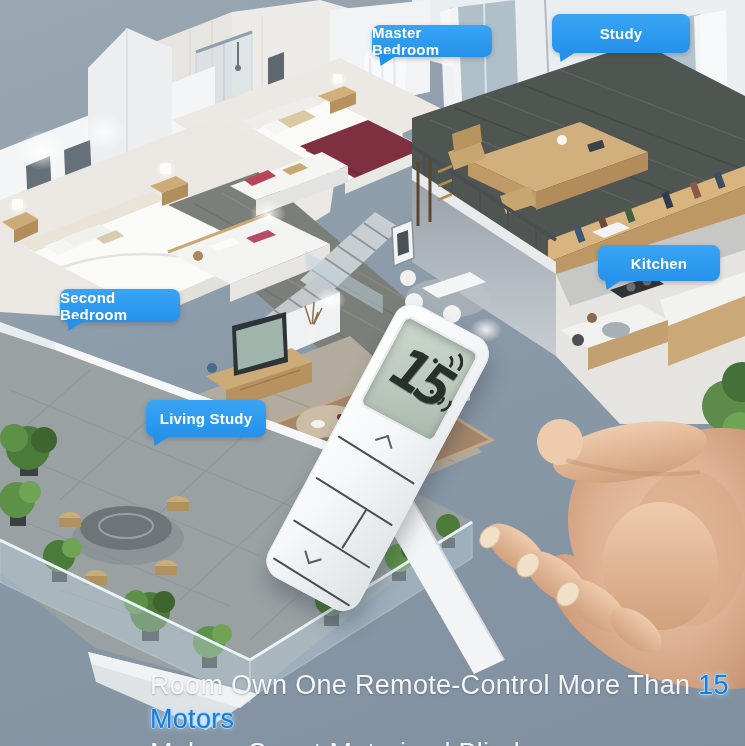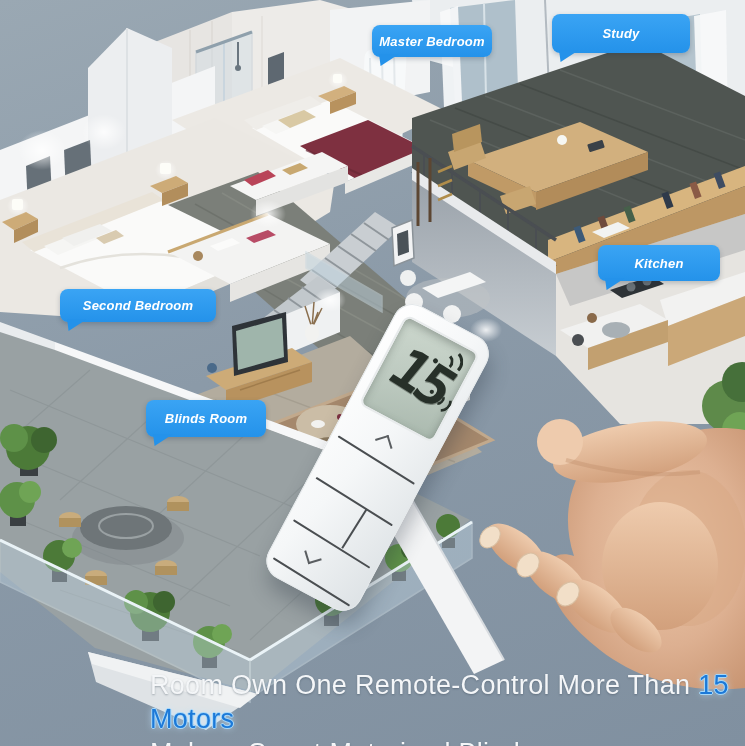--- a/index.html
+++ b/index.html
@@ -6,24 +6,23 @@
   #stage{
     position:relative;width:745px;height:746px;overflow:hidden;
     font-family:"Liberation Sans",sans-serif;
     background:linear-gradient(160deg,#9aa8b3 0%,#8b9aa8 45%,#8090a0 100%);
   }
   svg{position:absolute;left:0;top:0;}
   
   .bubble{
     position:absolute;display:flex;align-items:center;justify-content:center;
     background:linear-gradient(180deg,#3aa4f4 0%,#2492ea 100%);
-    color:#fff;font-weight:bold;font-size:13px;letter-spacing:.2px;
+    color:#fff;font-weight:bold;font-size:15px;letter-spacing:.2px;
     border-radius:8px;box-shadow:0 2px 5px rgba(30,50,70,.25);
     z-index:40;
-    font-style:italic;
   }
   .bubble::after{
     content:"";position:absolute;left:7px;bottom:-9px;width:20px;height:12px;
     background:#2492ea;clip-path:polygon(0 0,100% 0,8% 100%);
   }
   
   #remote{
     position:absolute;left:404px;top:297px;width:104px;height:308px;
     border-radius:20px;z-index:22;
     background:linear-gradient(105deg,#ffffff 0%,#f5f7f8 45%,#dde2e5 100%);
@@ -485,25 +484,25 @@
 
   <div class="bubble" style="left:372px;top:25px;width:120px;height:32px;">
     <span>Master Bedroom</span>
   </div>
   <div class="bubble" style="left:552px;top:14px;width:138px;height:39px;">
     <span>Study</span>
   </div>
   <div class="bubble" style="left:598px;top:245px;width:122px;height:36px;text-align:right;">
     <span>Kitchen</span>
   </div>
-  <div class="bubble" style="left:60px;top:289px;width:156px;height:33px;">
+  <div class="bubble" style="left:60px;top:289px;width:120px;height:33px;">
     <span>Second Bedroom</span>
   </div>
   <div class="bubble" style="left:146px;top:400px;width:120px;height:37px;">
-    <span>Blinds Room</span>
+    <span>Living Study</span>
   </div>
 
   <div id="caption">
     <div><span>Room Own One Remote-Control More Than </span><span class="hl">15 Motors</span></div>
     <div>Make a Smart Motorized Blinds</div>
   </div>
 
 </div>
 
 </body></html>

